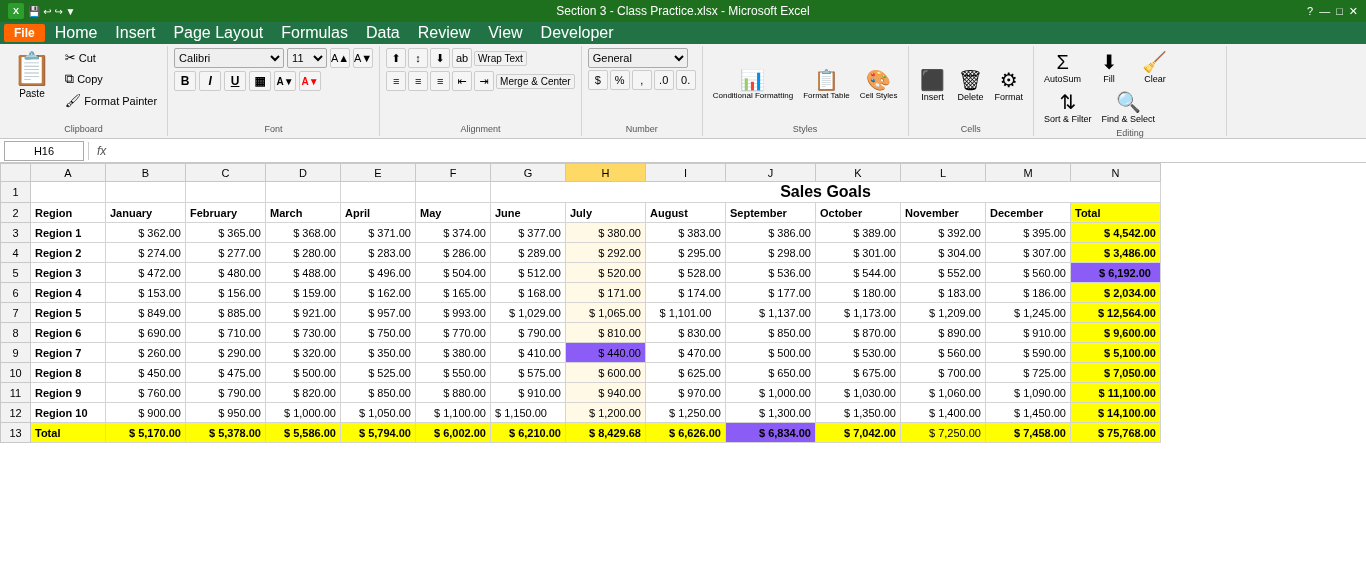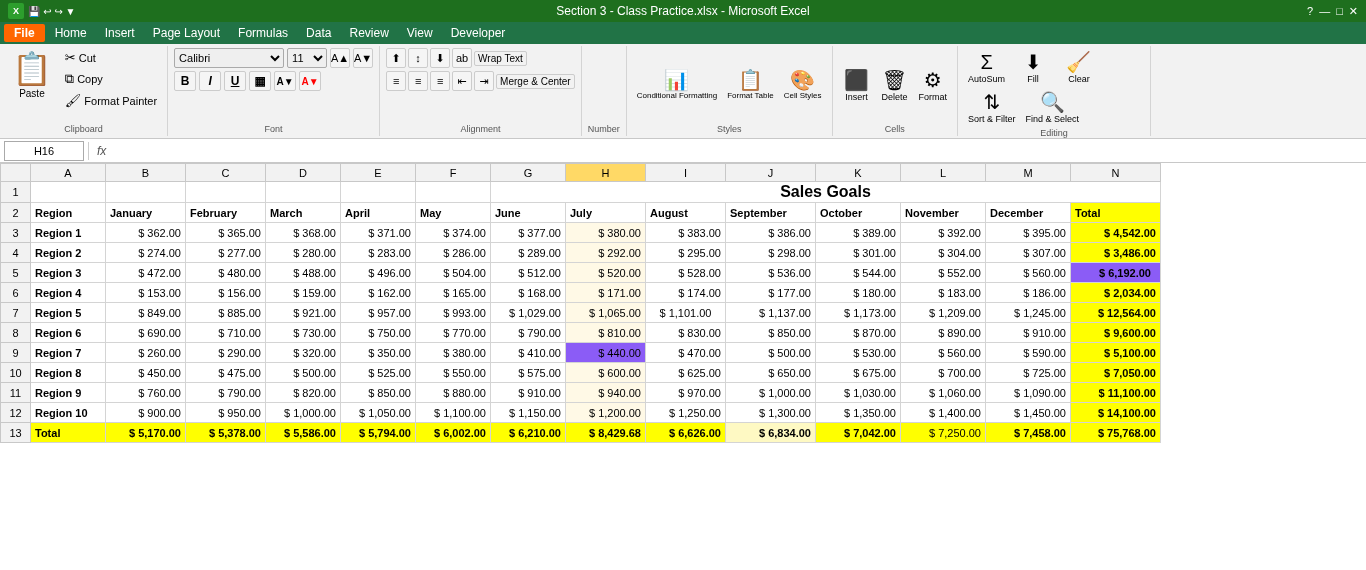--- a/index.html
+++ b/index.html
@@ -35,21 +35,21 @@
       color: white;
       padding: 2px 10px;
       font-size: 12px;
       font-weight: bold;
       cursor: pointer;
       border-radius: 2px;
     }
     .menu-bar .menu-item {
       color: white;
       padding: 2px 8px;
-      font-size: 12px;
+      font-size: 16px;
       cursor: pointer;
     }
 
     
     .ribbon {
       background: #f2f2f2;
       border-bottom: 1px solid #c8c8c8;
       height: 95px;
       display: flex;
       align-items: stretch;
@@ -363,20 +363,32 @@
         <div class="small-btn">≡</div>
         <div class="small-btn">⇤</div>
         <div class="small-btn">⇥</div>
         <div class="ribbon-btn-small" style="border:1px solid #ccc;padding:1px 3px;border-radius:2px;font-size:10px;">Merge &amp; Center</div>
       </div>
     </div>
     <div class="ribbon-group-label" style="margin-top:auto;">Alignment</div>
   </div>
 
   <div class="ribbon-group">
+    <div class="ribbon-group-content" style="flex-direction:column;gap:2px;">
+      <select class="number-select">
+        <option>General</option>
+      </select>
+      <div style="display:flex;gap:2px;">
+        <div class="small-btn">$</div>
+        <div class="small-btn">%</div>
+        <div class="small-btn">,</div>
+        <div class="small-btn">.0</div>
+        <div class="small-btn">0.</div>
+      </div>
+    </div>
     <div class="ribbon-group-label" style="margin-top:auto;">Number</div>
   </div>
 
   <div class="ribbon-group" style="min-width:160px;">
     <div class="ribbon-group-content" style="align-items:center;gap:2px;">
       <div class="ribbon-btn" style="min-width:50px;">
         <div class="icon">📊</div>
         <div class="label" style="font-size:8px;white-space:normal;text-align:center;">Conditional Formatting</div>
       </div>
       <div class="ribbon-btn" style="min-width:50px;">
@@ -647,41 +659,41 @@
           <td class="data-cell" style="background: rgb(255, 255, 0); font-weight: bold; text-align: right;">$ 11,100.00</td>
         </tr>
         <tr>
           <th class="row-header">12</th>
           <td class="data-cell" style="font-weight: bold;">Region 10</td>
           <td class="data-cell" style="text-align: right;">$ 900.00</td>
           <td class="data-cell" style="text-align: right;">$ 950.00</td>
           <td class="data-cell" style="text-align: right;">$ 1,000.00</td>
           <td class="data-cell" style="text-align: right; margin-top: 43px;">$ 1,050.00</td>
           <td class="data-cell" style="text-align: right;">$ 1,100.00</td>
-          <td class="data-cell" style="text-align: right;">$ 1,150.00</td>
+          <td class="data-cell" style="text-align: left;">$ 1,150.00</td>
           <td class="data-cell" style="background: rgb(255, 249, 230); text-align: right;">$ 1,200.00</td>
           <td class="data-cell" style="text-align: right;">$ 1,250.00</td>
           <td class="data-cell" style="text-align: right;">$ 1,300.00</td>
           <td class="data-cell" style="text-align: right;">$ 1,350.00</td>
           <td class="data-cell" style="text-align: right;">$ 1,400.00</td>
           <td class="data-cell" style="text-align: right;">$ 1,450.00</td>
           <td class="data-cell" style="background: rgb(255, 255, 0); font-weight: bold; text-align: right;">$ 14,100.00</td>
         </tr>
         <tr>
           <th class="row-header">13</th>
           <td class="data-cell" style="background: rgb(255, 255, 0); font-weight: bold;">Total</td>
           <td class="data-cell" style="background: rgb(255, 255, 0); font-weight: bold; text-align: right;">$ 5,170.00</td>
           <td class="data-cell" style="background: rgb(255, 255, 0); font-weight: bold; text-align: right;">$ 5,378.00</td>
           <td class="data-cell" style="background: rgb(255, 255, 0); font-weight: bold; text-align: right;">$ 5,586.00</td>
           <td class="data-cell" style="background: rgb(255, 255, 0); font-weight: bold; text-align: right;">$ 5,794.00</td>
           <td class="data-cell" style="background: rgb(255, 255, 0); font-weight: bold; text-align: right;">$ 6,002.00</td>
           <td class="data-cell" style="background: rgb(255, 255, 0); font-weight: bold; text-align: right;">$ 6,210.00</td>
           <td class="data-cell" style="background: rgb(255, 255, 0); font-weight: bold; text-align: right;">$ 8,429.68</td>
           <td class="data-cell" style="background: rgb(255, 255, 0); font-weight: bold; text-align: right;">$ 6,626.00</td>
-          <td class="data-cell" style="background: #fef9c3; font-weight: bold; text-align: right;">$ 6,834.00</td>
+          <td class="data-cell" style="background: #8b5cf6; font-weight: bold; text-align: right;">$ 6,834.00</td>
           <td class="data-cell" style="background: rgb(255, 255, 0); font-weight: bold; text-align: right;">$ 7,042.00</td>
           <td class="data-cell" style="background: rgb(255, 255, 0); font-weight: normal; text-align: right;">$ 7,250.00</td>
           <td class="data-cell" style="background: rgb(255, 255, 0); font-weight: bold; text-align: right;">$ 7,458.00</td>
           <td class="data-cell" style="background: rgb(255, 255, 0); font-weight: bold; text-align: right;">$ 75,768.00</td>
         </tr>
       </tbody>
   </table>
 </div>
 
 </body></html>

